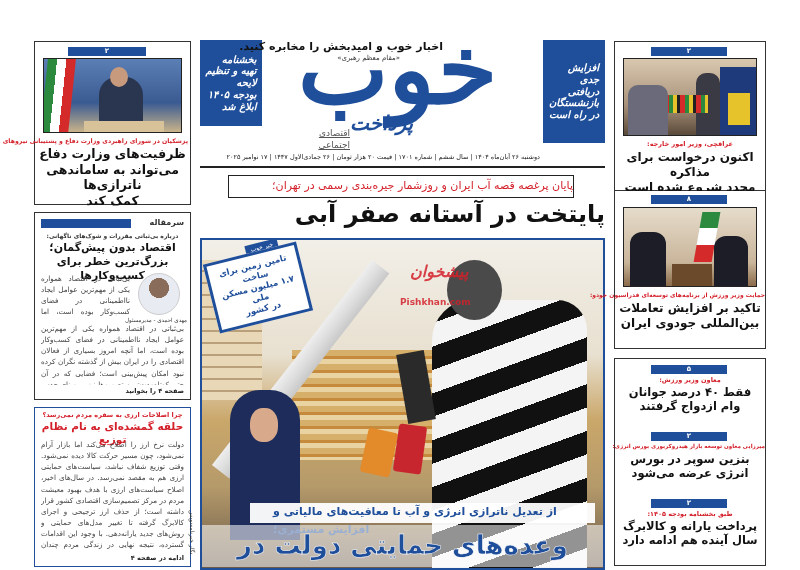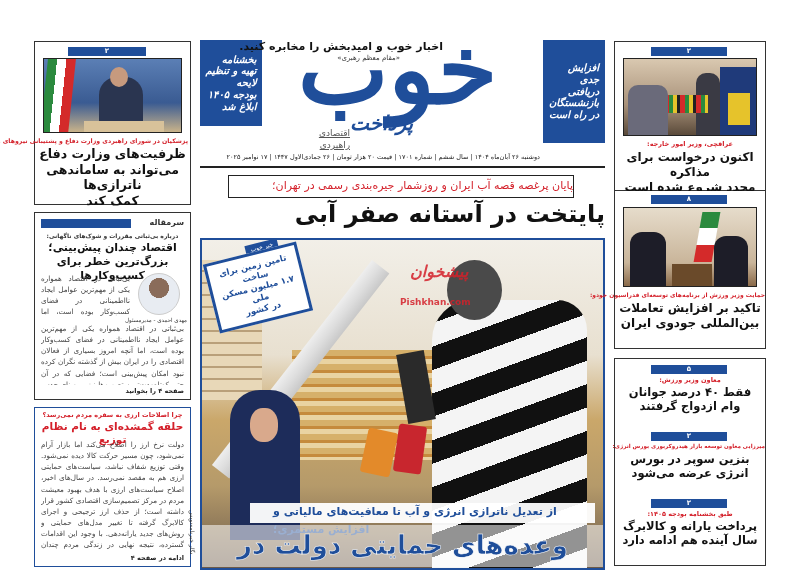--- a/index.html
+++ b/index.html
@@ -62,21 +62,21 @@
   </div>
 </div>
 
 <div class="slogan" style="right:357px; top:40px;">اخبار خوب و امیدبخش را مخابره کنید.</div>
 <div class="slogan-sub" style="right:400px; top:54px;">«مقام معظم رهبری»</div>
 
 <div class="logo-big" style="left:298px; top:22px; font-size:96px; letter-spacing:-4px;">خوب</div>
 <div class="logo-big" style="left:350px; top:113px; font-size:20px; font-style:italic;">پرداخت</div>
 <div class="subtitle" style="left:290px; top:127px; width:60px;">
   <div>اقتصادی</div>
-  <div>راهبردی</div>
+  <div>اجتماعی</div>
 </div>
 
 <div class="dateline" style="left:260px; top:153px; width:280px;">دوشنبه ۲۶ آبان‌ماه ۱۴۰۴ | سال ششم | شماره ۱۷۰۱ | قیمت ۲۰ هزار تومان | ۲۶ جمادی‌الاول ۱۴۴۷ | ۱۷ نوامبر ۲۰۲۵</div>
 <div class="rule" style="left:200px; top:166px; width:405px;"></div>
 
 <div class="box" style="left:34px; top:41px; width:157px; height:164px;">
   <div class="page-tab" style="left:33px; top:5px; width:78px;">۲</div>
   <div class="photo" style="left:8px; top:16px; width:139px; height:75px; background:linear-gradient(180deg,#5b7fb5 0%,#3a5b92 60%,#c9b38a 100%);">
     <div style="position:absolute; left:0; top:0; width:28px; height:75px; background:linear-gradient(90deg,#2b8a3e 0 33%,#fff 33% 66%,#d42a2a 66% 100%); transform:skewX(-6deg);"></div>
     <div style="position:absolute; left:55px; top:18px; width:44px; height:57px; background:#2a3550; border-radius:18px 18px 0 0;"></div>
@@ -89,21 +89,21 @@
     <div>می‌تواند به ساماندهی ناترازی‌ها</div>
     <div>کمک کند</div>
   </div>
 </div>
 
 <div class="box" style="left:34px; top:212px; width:157px; height:188px;">
   <div style="position:absolute; left:6px; top:6px; width:90px; height:9px; background:#1f4e9a;"></div>
   <div style="position:absolute; right:6px; top:5px; font-size:8px; color:#333; font-weight:bold;">سرمقاله</div>
   <div class="kicker" style="left:2px; right:2px; top:19px; font-size:6px; color:#333;">درباره بی‌ثباتی مقررات و شوک‌های ناگهانی:</div>
   <div class="headline" style="left:2px; right:2px; top:28px; font-size:11px;">
-    <div>اقتصاد چندان پیش‌بینی؛</div>
+    <div>اقتصاد بدون پیش‌گمان؛</div>
     <div>بزرگ‌ترین خطر برای کسب‌وکارها</div>
   </div>
   <div style="position:absolute; right:10px; top:60px; width:42px; height:42px; border-radius:50%; background:radial-gradient(circle at 50% 35%,#8a6c5a 0 30%,#e8ecf2 31% 100%); border:1px solid #ccc;"></div>
   <div style="position:absolute; right:3px; top:104px; font-size:5.5px; color:#333; white-space:nowrap;">مهدی احمدی - مدیرمسئول</div>
   <div class="bodytext" style="left:6px; right:60px; top:60px; height:44px; overflow:hidden;">بی‌ثباتی در اقتصاد همواره یکی از مهم‌ترین عوامل ایجاد نااطمینانی در فضای کسب‌وکار بوده است، اما آنچه امروز بسیاری از فعالان اقتصادی را در ایران بیش از گذشته نگران کرده نبود امکان پیش‌بینی است؛ فضایی که در آن حتی کوتاه‌مدت‌ترین تصمیم‌ها نیز بر مبنای حدس و گمان گرفته می‌شود و آینده به جای آن‌که در چارچوبی منطقی قابل تصور باشد، به منطقه‌ای مه‌آلود تبدیل شده است. کسب‌وکار زمانی می‌تواند رشد کند که بتواند فردا را حتی اگر به‌طور کامل نباشد، اما...</div>
   <div class="bodytext" style="left:6px; right:6px; top:110px; height:62px; overflow:hidden;">
     <span>بی‌ثباتی در اقتصاد همواره یکی از مهم‌ترین عوامل ایجاد نااطمینانی در فضای کسب‌وکار بوده است، اما آنچه امروز بسیاری از فعالان اقتصادی را در ایران بیش از گذشته نگران کرده نبود امکان پیش‌بینی است؛ فضایی که در آن حتی کوتاه‌مدت‌ترین تصمیم‌ها نیز بر مبنای حدس و گمان گرفته می‌شود و آینده به جای آن‌که در چارچوبی منطقی قابل تصور باشد، به منطقه‌ای مه‌آلود تبدیل شده است. کسب‌وکار زمانی می‌تواند رشد کند که بتواند فردا را حتی اگر به‌طور کامل نباشد، اما...</span>
   </div>
   <div style="position:absolute; right:6px; bottom:4px; font-size:6.5px; font-weight:bold; color:#222;">صفحه ۴ را بخوانید</div>
 </div>

